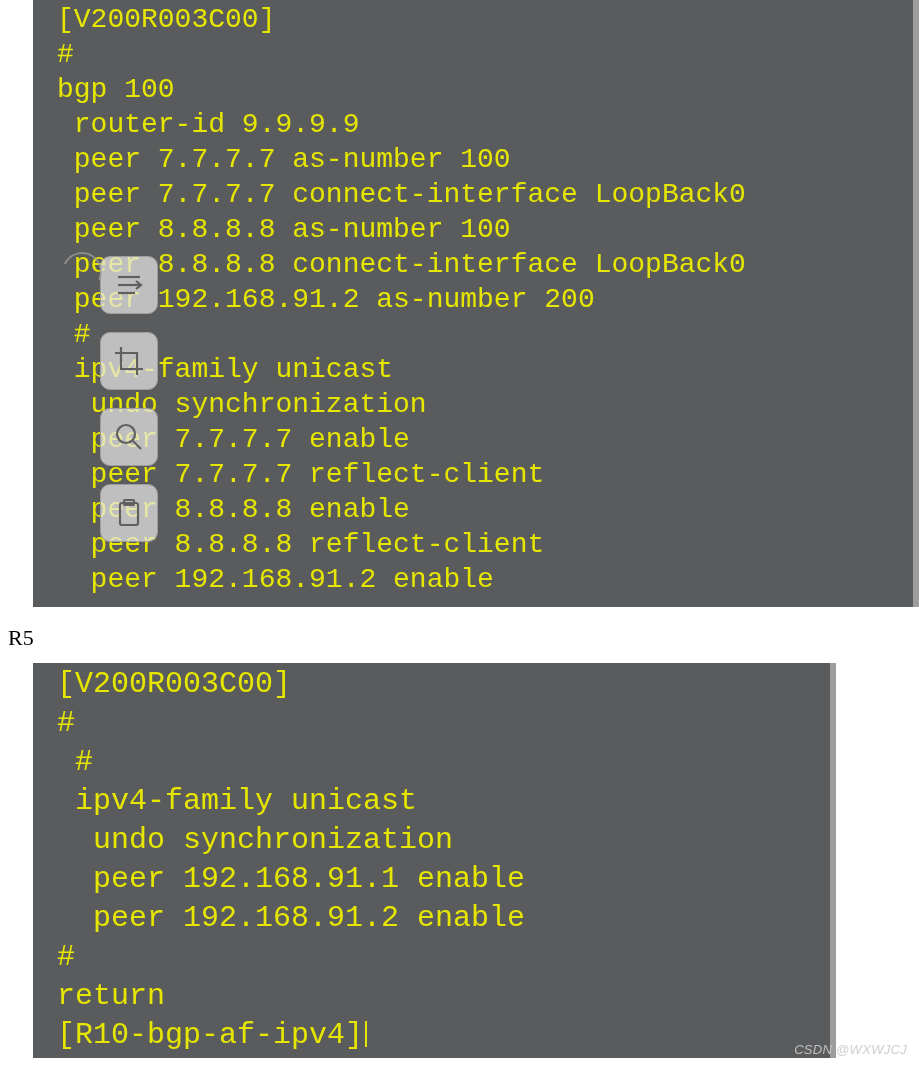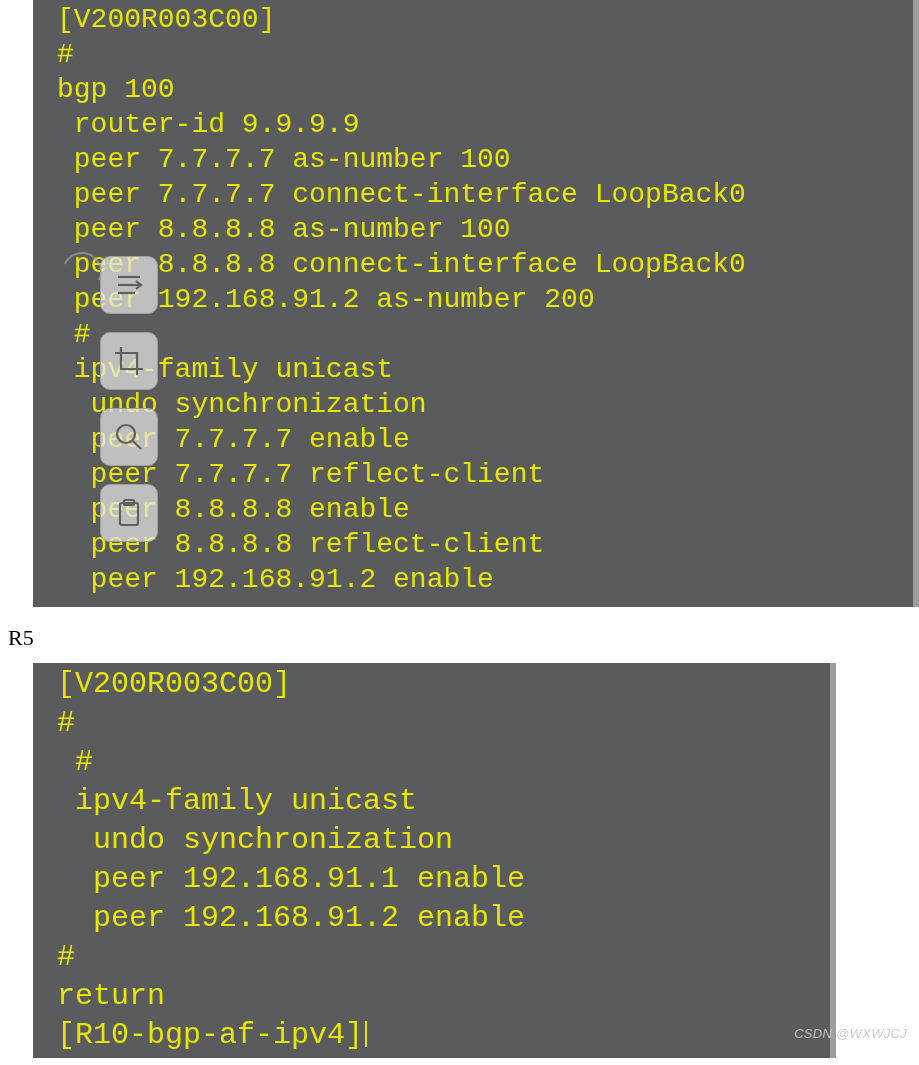--- a/index.html
+++ b/index.html
@@ -65,21 +65,21 @@
   }
   .label-r5 {
     font-size: 22px;
     color: #000000;
     margin: 4px 0 12px 8px;
     font-family: Liberation Serif, serif;
   }
   .watermark {
     position: absolute;
     right: 12px;
-    bottom: 24px;
+    bottom: 8px;
     color: #c9c9c9;
     font-size: 13px;
     font-family: Arial, sans-serif;
     opacity: 0.9;
     letter-spacing: 0.3px;
     font-style: italic;
   }
 
   
   .float-tb {

